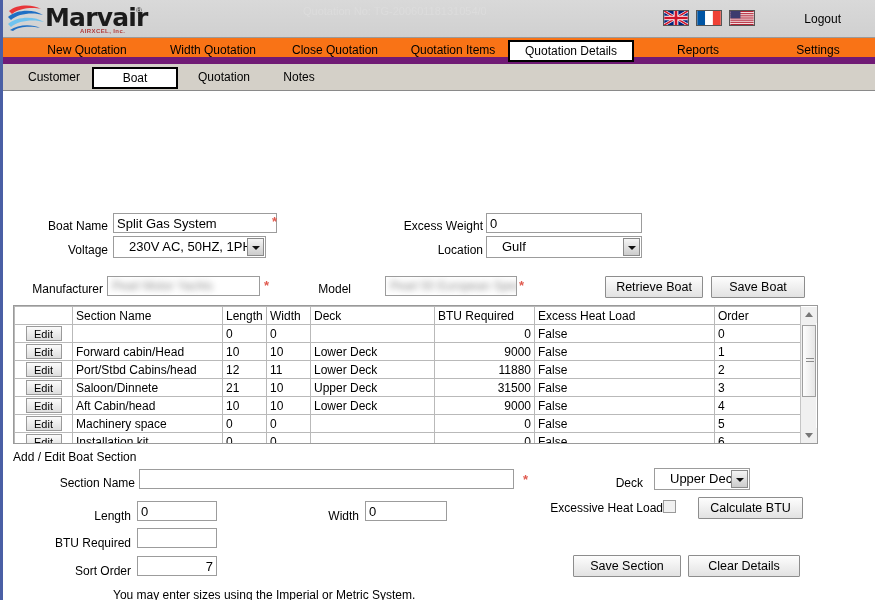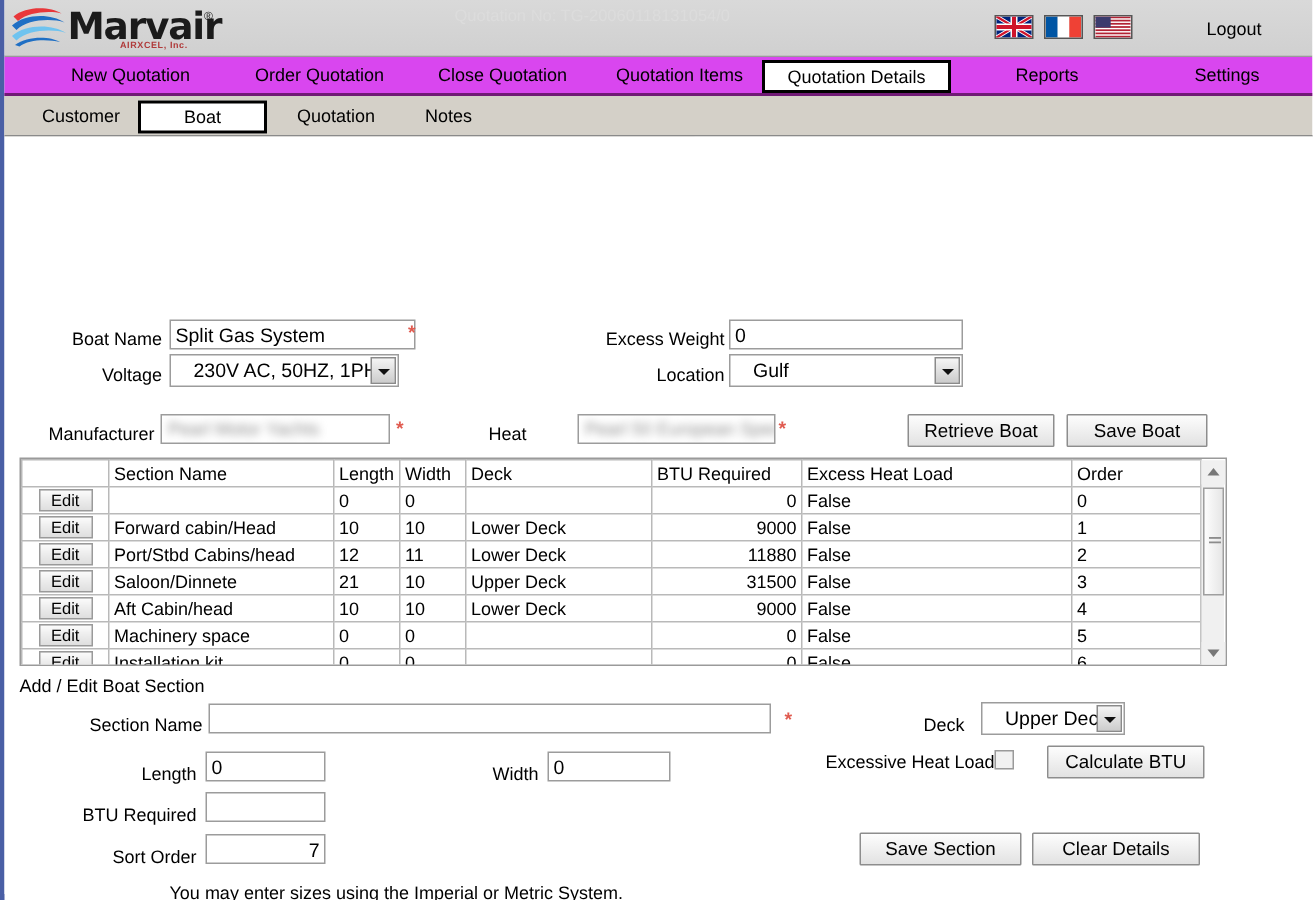--- a/index.html
+++ b/index.html
@@ -56,22 +56,22 @@
   .flag { width: 26px; height: 16px; border: 1px solid #555; display:block; }
   .logout {
     position: absolute; right: 34px; top: 12px;
     font-size: 12px; color: #000; text-decoration: none;
   }
 
   
   .mainnav {
     position: relative;
     height: 26px;
-    background: #d946ef;
-    border-bottom: 2px solid #701a75;
+    background: #f97316;
+    border-bottom: 7px solid #701a75;
   }
   .mainnav ul { list-style:none; margin:0; padding:0; height:26px; position:relative; }
   .mainnav li {
     position: absolute; top: 2px;
     height: 22px; line-height: 21px;
     text-align: center;
     font-size: 12px;
     color: #000;
     cursor: default;
     white-space: nowrap;
@@ -296,21 +296,21 @@
         <rect width="26" height="19" fill="#3c3b6e"></rect>
       </svg>
     </div>
 
     <a class="logout" href="#">Logout</a>
   </div>
 
   <div class="mainnav">
     <ul id="mainnav-list">
         <li class="" style="left: 14px; width: 140px;">New Quotation</li>
-        <li class="" style="left: 140px; width: 140px;">Order Quotation</li>
+        <li class="" style="left: 140px; width: 140px;">Width Quotation</li>
         <li class="" style="left: 385px; width: 130px;">Quotation Items</li>
         <li class="" style="left: 262px; width: 140px;">Close Quotation</li>
         <li class="active" style="left: 505px; width: 126px;">Quotation Details</li>
         <li class="" style="left: 645px; width: 100px;">Reports</li>
         <li class="" style="left: 765px; width: 100px;">Settings</li>
       </ul>
   </div>
 
   <div class="subnav">
     <div class="strip"></div>
@@ -343,21 +343,21 @@
       <span>Gulf</span>
       <span class="arrowbox"></span>
     </div>
 
     <div class="lbl" style="left:15px; top:191px; width:85px;">Manufacturer</div>
     <div class="blurfield" style="left:104px; top:185px; width:153px;">
       <div class="blurtext">Pearl Motor Yachts</div>
     </div>
     <div class="req" style="left:261px; top:187px;">*</div>
 
-    <div class="lbl" style="left:300px; top:191px; width:48px;">Heat</div>
+    <div class="lbl" style="left:300px; top:191px; width:48px;">Model</div>
     <div class="blurfield" style="left:382px; top:185px; width:132px;">
       <div class="blurtext">Pearl 50 European Spec</div>
     </div>
     <div class="req" style="left:516px; top:187px;">*</div>
 
     <button class="btn" style="left:602px; top:185px; width:98px;">Retrieve Boat</button>
     <button class="btn" style="left:708px; top:185px; width:94px;">Save Boat</button>
 
     <div class="gridwrap">
       <table class="grid">

